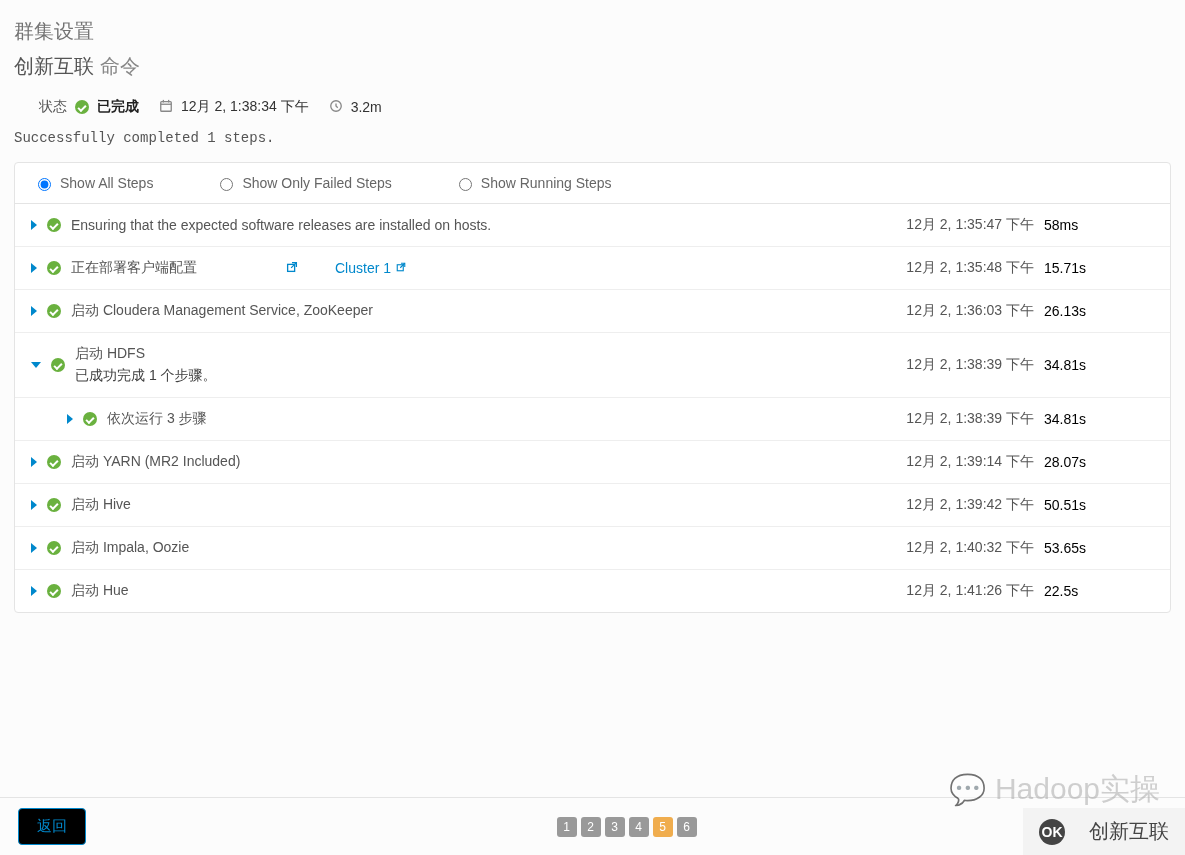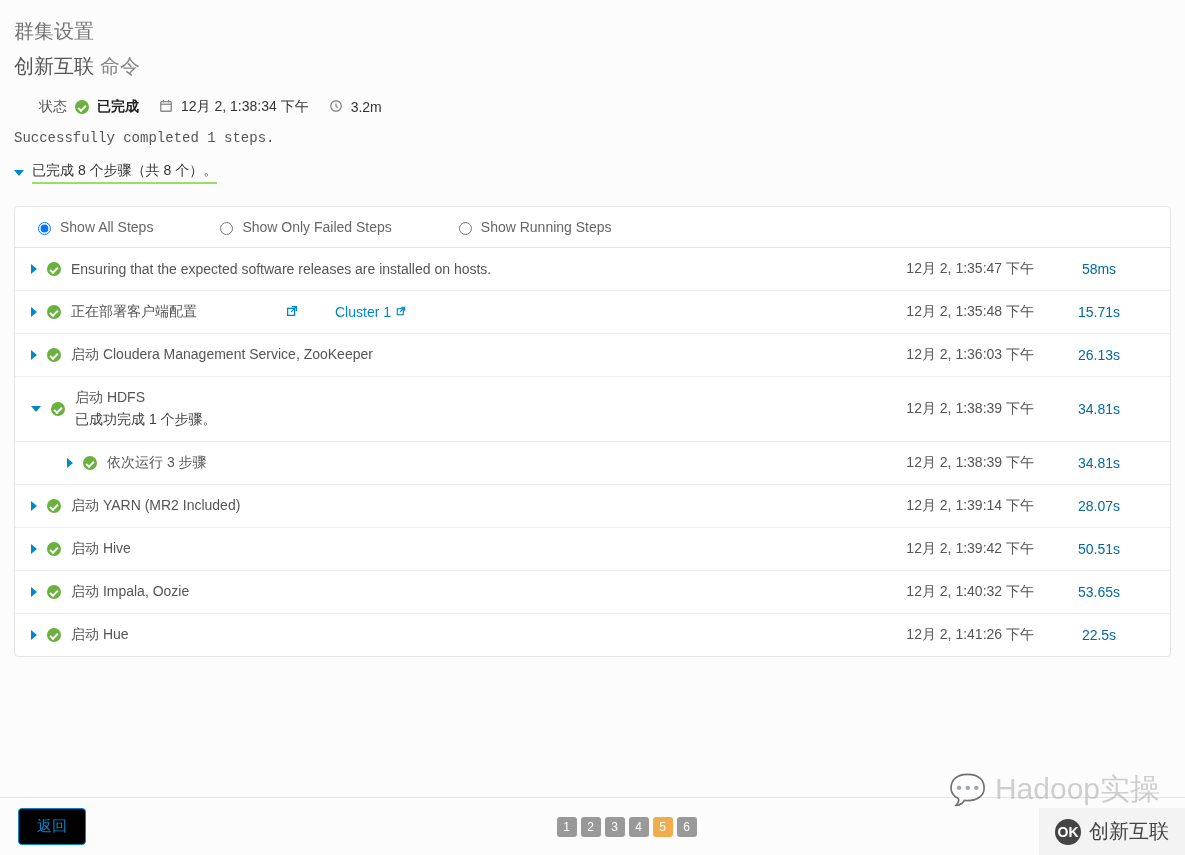--- a/index.html
+++ b/index.html
@@ -39,21 +39,21 @@
   .chevron.down { border-left:5px solid transparent; border-right:5px solid transparent; border-top:6px solid #0088cc; }
   .chevron.right { border-top:5px solid transparent; border-bottom:5px solid transparent; border-left:6px solid #0088cc; }
   .steps-box { border:1px solid #e4e4e4; border-radius:4px; background:#fff; }
   .filter-bar { display:flex; align-items:flex-end; gap:62px; padding:12px 18px; border-bottom:1px solid #e4e4e4; color:#666; }
   .filter-bar label { display:flex; align-items:center; gap:6px; cursor:pointer; }
   .step-row { display:flex; align-items:center; padding:12px 16px; border-bottom:1px solid #eee; gap:10px; }
   .step-row:last-child { border-bottom:none; }
   .step-row .desc { flex:1; color:#555; display:flex; flex-direction:column; gap:4px; }
   .step-row .desc .main { display:flex; align-items:center; gap:14px; }
   .step-row .time { width:170px; text-align:right; color:#555; }
-  .step-row .dur { width:110px; text-align:center; color:#0369a1; }
+  .step-row .dur { width:110px; text-align:left; color:#000000; }
   .step-row.nested { padding-left:52px; }
   .sub-note { margin-left:0; color:#404040; }
   .link { color:#0088cc; text-decoration:none; }
   .bottom-bar {
     position:absolute; left:0; right:0; bottom:0;
     border-top:1px solid #e4e4e4; background:#fcfcfc;
     padding:10px 18px; display:flex; align-items:center;
   }
   .btn-back {
     border:1px solid #0088cc; background:#000000; color:#0088cc;
@@ -61,21 +61,21 @@
   }
   .pager { margin:0 auto; display:flex; gap:4px; }
   .pager a {
     display:inline-block; width:20px; height:20px; line-height:20px; text-align:center;
     border-radius:3px; background:#999; color:#fff; font-size:12px; cursor:pointer;
   }
   .pager a.active { background:#f0ad4e; }
   .watermark { position:absolute; right:25px; bottom:45px; font-size:30px; color:#aaa; opacity:.55; font-weight:400; display:flex; align-items:center; gap:8px; }
   .logo-corner {
     position:absolute; right:0; bottom:0;
-    background:#f3f3f3; color:#444; font-size:20px; padding:10px 16px; display:flex; align-items:center; gap:8px; font-weight:500;
+    background:#f3f3f3; color:#444; font-size:20px; padding:10px 16px; display:flex; align-items:center; gap:24px; font-weight:500;
   }
   .logo-corner .circle {
     width:26px; height:26px; border-radius:50%; background:#444; color:#fff;
     display:inline-flex; align-items:center; justify-content:center; font-size:14px; font-weight:bold;
   }
   svg.cal, svg.clock { width:14px; height:14px; }
 </style>
 </head>
 <body>
 
@@ -111,24 +111,20 @@
             <circle cx="8" cy="8" r="6"></circle>
             <path d="M8 5v3l2 2"></path>
           </svg>
       </span>
       <span>3.2m</span>
     </span>
   </div>
 
   <div class="mono-msg">Successfully completed 1 steps.</div>
 
-  <div class="summary-line">
-    <span class="chevron down"></span>
-    <span class="summary-text">已完成 8 个步骤（共 8 个）。</span>
-  </div>
 
   <div class="steps-box">
 
     <div class="filter-bar">
       <label>
         <input type="radio" name="stepfilter" checked="" style="">
         <span>Show All Steps</span>
       </label>
       <label>
         <input type="radio" name="stepfilter" style="">

